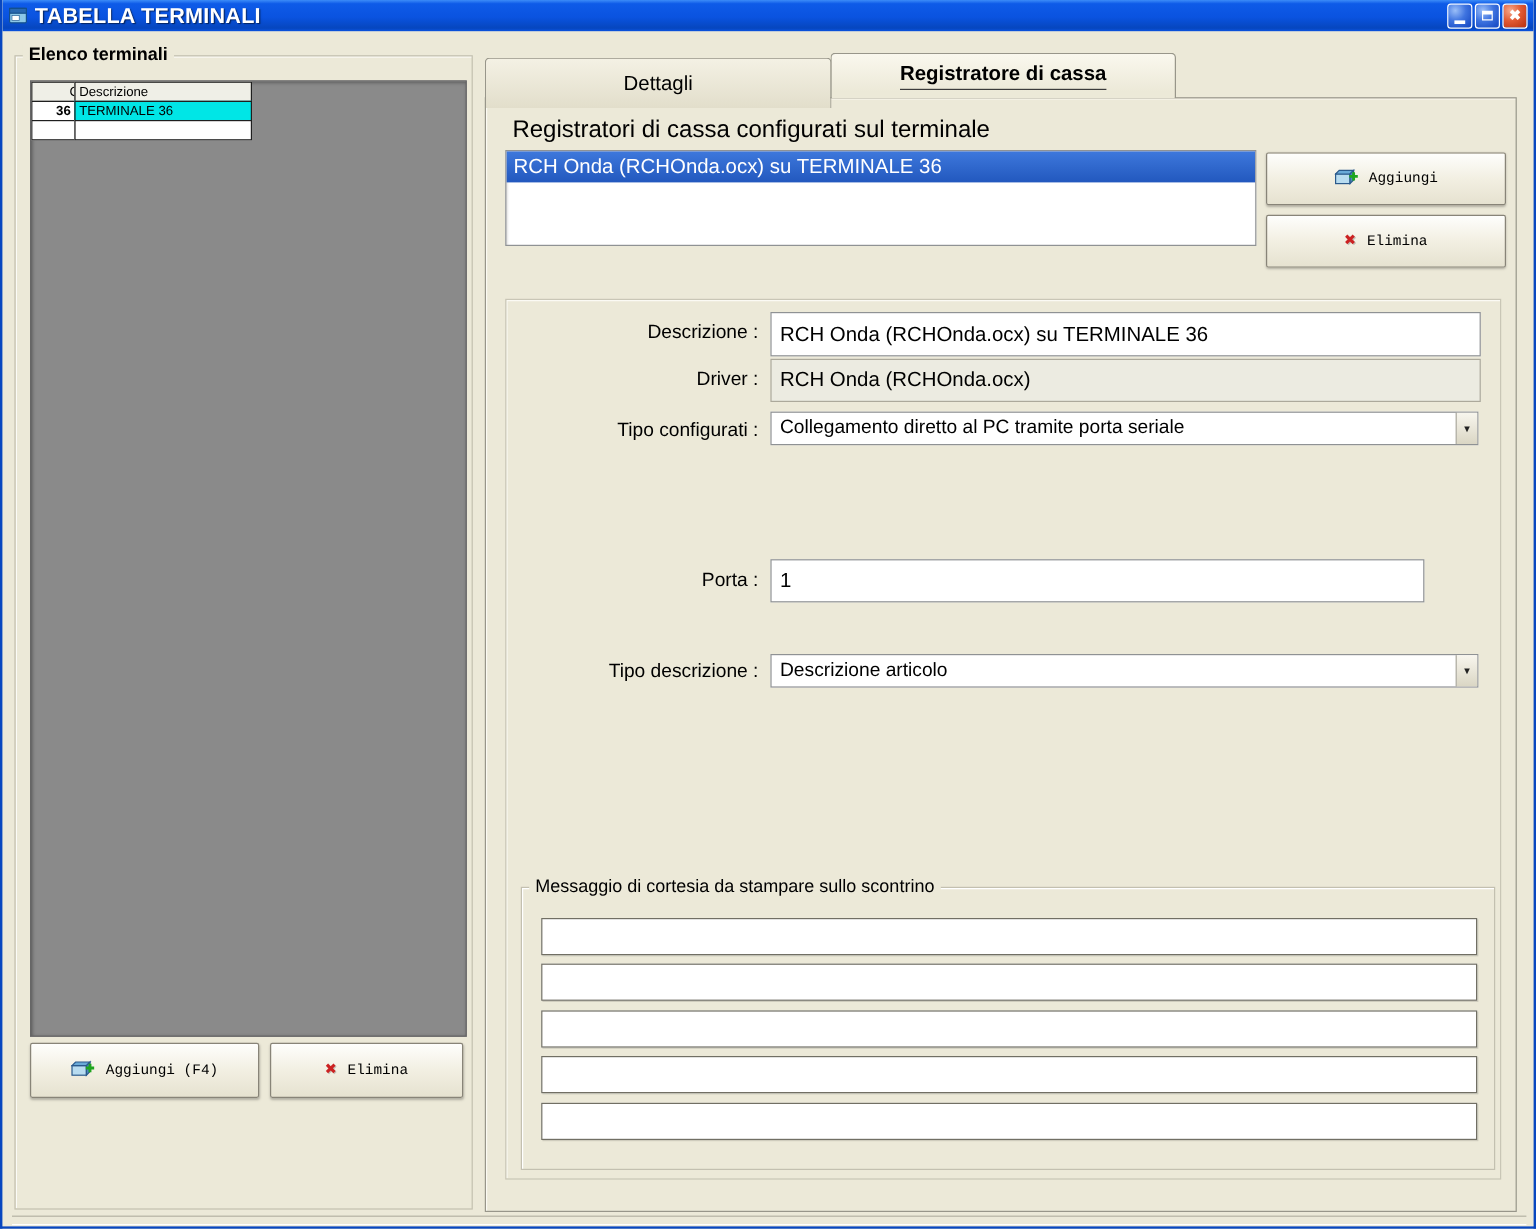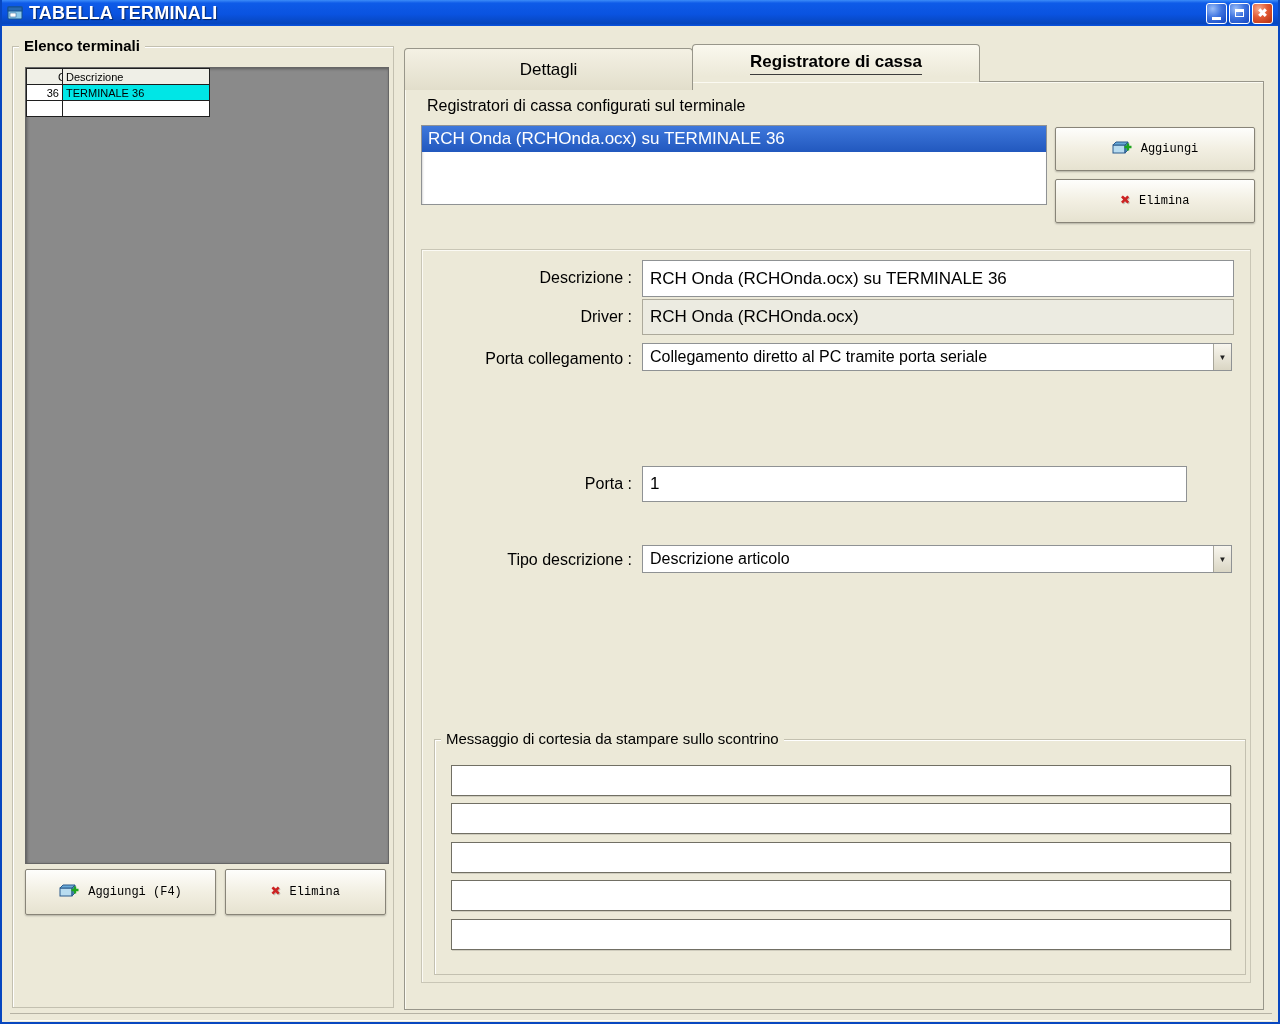--- a/index.html
+++ b/index.html
@@ -33,21 +33,21 @@
   .left-group { left: 10px; top: 46px; width: 382px; height: 962px; }
   .grid { position: absolute; left: 12px; top: 20px; width: 364px; height: 797px; background: #8A8A8A;
           border: 1px solid #666; box-shadow: inset 1px 1px 3px rgba(0,0,0,.35); overflow: hidden; }
   .grow { display: flex; }
   .gc { border: 1px solid #1F1F1F; font-size: 11px; display: flex; align-items: center; padding: 0 3px;
         height: 17px; background: #fff; margin-top: -1px; color: #000; }
   .grow.first .gc { margin-top: 0; }
   .gc.c1 { width: 37px; padding-left: 31px; }
   .gc.c2 { width: 148px; margin-left: -1px; }
   .gc.head { background: #EFEFE7; }
-  .gc.num { justify-content: flex-end; }
+  .gc.num { justify-content: flex-end; font-weight: bold; }
   .gc.sel { background: #00E6E6; }
 
   
   .xp-btn { position: absolute; display: flex; align-items: center; justify-content: center; gap: 9px;
             background: linear-gradient(180deg, #FEFEFC 0%, #F2EFE2 50%, #E6E2D0 100%);
             border: 1px solid #888478; border-radius: 2px; box-shadow: 0 1px 2px rgba(0,0,0,.25);
             font-size: 12px; font-family: Liberation Mono, monospace; color: #000; cursor: pointer; }
   .icon-x { color: #CC2222; font-size: 16px; font-weight: bold; line-height: 1; text-shadow: 1px 1px 0 rgba(0,0,0,.2); }
 
   
@@ -55,21 +55,21 @@
          border: 1px solid #98968A; border-bottom: none; border-radius: 4px 4px 0 0; cursor: pointer; color: #000; }
   .tab-dettagli { left: 402px; top: 48px; width: 289px; height: 42px;
                   background: linear-gradient(180deg, #F4F1E4, #E2DECB); font-size: 17px; z-index: 2; }
   .tab-registratore { left: 690px; top: 44px; width: 288px; height: 38px;
                   background: linear-gradient(180deg, #FAF8EE, #ECE9D8 85%); font-size: 17px; font-weight: bold; z-index: 4; }
   .tab-registratore .tab-label { border-bottom: 1px solid #3C3C3C; padding-bottom: 2px; }
   .tabpage { position: absolute; left: 402px; top: 81px; width: 860px; height: 929px; background: #ECE9D8;
              border: 1px solid #98968A; box-shadow: inset 1px 1px 0 #FBFAF2; z-index: 1; }
 
   
-  .list-label { position: absolute; left: 22px; top: 15px; font-size: 16px; color: #000; }
+  .list-label { position: absolute; left: 22px; top: 15px; font-size: 20px; color: #000; }
   .listbox { position: absolute; left: 16px; top: 43px; width: 626px; height: 80px; background: #fff;
              border: 1px solid #8F9294; box-shadow: inset 1px 1px 2px rgba(0,0,0,.15); overflow: hidden; }
   .list-item { height: 26px; display: flex; align-items: center; padding-left: 6px; font-size: 17px; cursor: default; }
   .list-item.selected { background: linear-gradient(180deg, #3E78DC 0%, #2258BE 100%); color: #fff; }
 
   .btn-add-right { left: 650px; top: 45px; width: 200px; height: 44px; }
   .btn-del-right { left: 650px; top: 97px; width: 200px; height: 44px; }
 
   .form-panel { position: absolute; left: 16px; top: 167px; width: 830px; height: 734px;
                 border: 1px solid #C9C6B6; box-shadow: inset 1px 1px 0 #FBFAF4; padding-left: 45px; }
@@ -189,21 +189,21 @@
     <div class="form-panel">
 
       <div class="flabel" style="top:19px;">Descrizione :</div>
       <input class="tbox" style="left: 220px; top: 10px; width: 592px; height: 37px;" value="RCH Onda (RCHOnda.ocx) su TERMINALE 36">
 
       <div class="flabel" style="top:58px;">Driver :</div>
       <div class="tbox readonly" style="left:220px; top:49px; width:592px; height:36px;">
         <span>RCH Onda (RCHOnda.ocx)</span>
       </div>
 
-      <div class="flabel" style="top:100px;">Porta collegamento :</div>
+      <div class="flabel" style="top:100px;">Tipo configurati :</div>
       <div class="combo" style="left:220px; top:93px; width:590px; height:28px;">
         <span class="combo-val">Collegamento diretto al PC tramite porta seriale</span>
         <span class="combo-btn">▼</span>
       </div>
 
       <div class="flabel" style="top:225px;">Porta :</div>
       <input class="tbox" style="left: 220px; top: 216px; width: 545px; height: 36px;" value="1">
 
       <div class="flabel" style="top:301px;">Tipo descrizione :</div>
       <div class="combo" style="left:220px; top:295px; width:590px; height:28px;">

